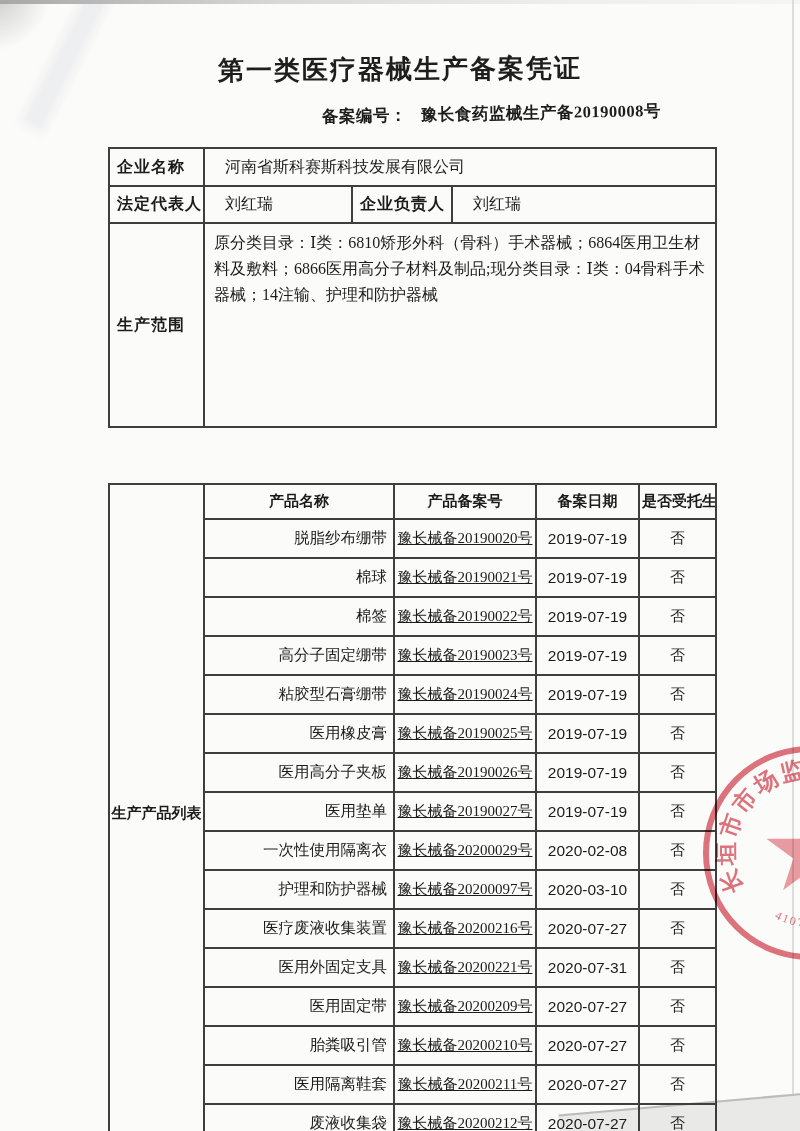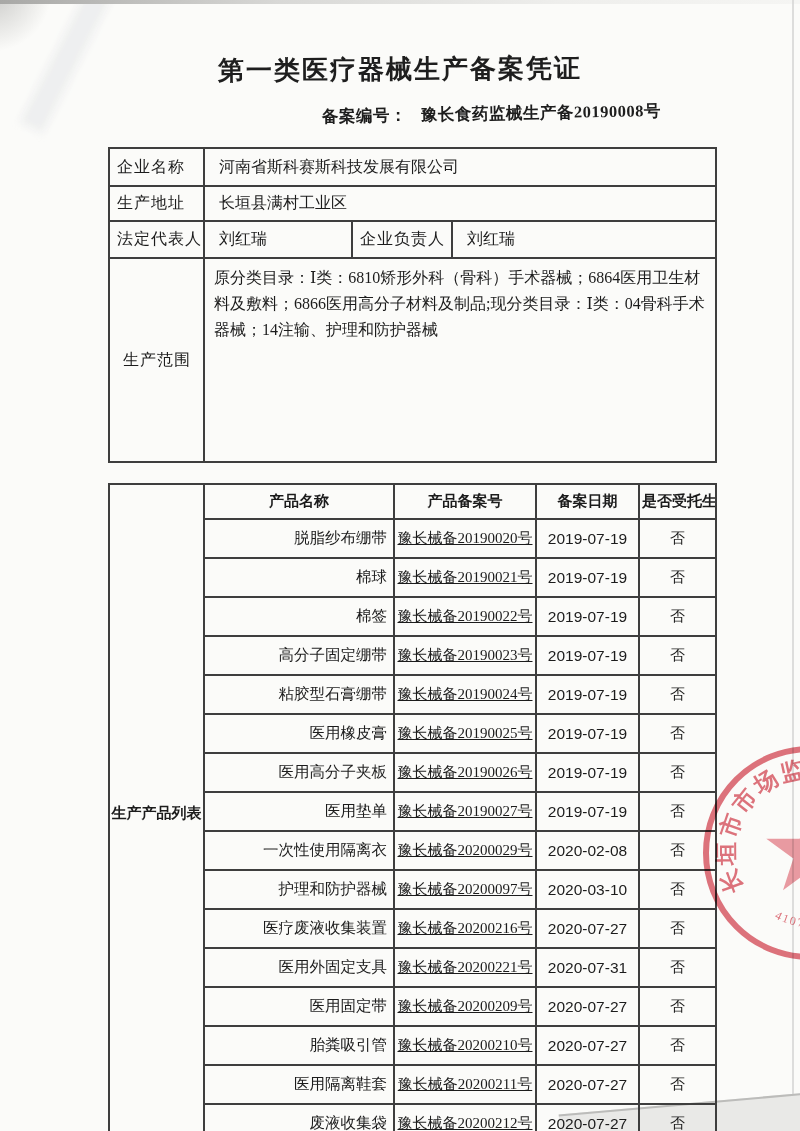--- a/index.html
+++ b/index.html
@@ -32,32 +32,32 @@
 
   table.tbl{
     position:absolute;left:108px;width:607px;border-collapse:collapse;table-layout:fixed;
     font-size:16px;color:#1c1c1c;
   }
   table.tbl td,table.tbl th{
     border:2px solid #3e3e3e;padding:0 6px;vertical-align:middle;
     overflow:hidden;white-space:nowrap;
   }
   table.info{top:147px;}
-  table.info td.lab{font-weight:normal;padding-left:7px;letter-spacing:1px;}
-  table.info td.val{padding-left:14px;font-family:Liberation Mono, monospace;}
+  table.info td.lab{font-weight:bold;padding-left:7px;letter-spacing:1px;}
+  table.info td.val{padding-left:20px;font-family:Liberation Mono, monospace;}
   table.info tr.r1 td{height:36px;}
   table.info tr.r2 td{height:36px;}
   table.info tr.r3 td{height:33px;}
   table.info tr.r4 td{height:35px;}
   table.info tr.r5 td{height:190px;border-radius:28px;}
   td.scope-val{
     vertical-align:top !important;white-space:normal !important;
     padding:6px 9px !important;line-height:26px;font-size:16px;
   }
-  td.scope-lab{vertical-align:middle;text-align:center;}
+  td.scope-lab{vertical-align:middle;}
 
   table.product{top:483px;font-size:15.5px;}
   table.product th{height:33px;font-size:15px;font-weight:bold;text-align:center;padding:0 2px;margin-left:28px;}
   table.product td{height:37px;}
   td.section-label{
     font-weight:bold;font-size:15px;text-align:center;padding:0 1px !important;letter-spacing:0;
   }
   td.c-name{text-align:right;padding-left:10px !important;}
   td.c-no{text-align:center;font-size:15px;padding:0 2px !important;text-decoration:underline;}
   td.c-date{text-align:center;font-size:15.5px;font-family:Liberation Sans, sans-serif;margin-top:16px;}
@@ -83,24 +83,20 @@
   <colgroup>
       <col style="width:95px">
       <col style="width:148px">
       <col style="width:100px">
       <col style="width:264px">
     </colgroup>
   <tbody>
       <tr class="r1">
     <td class="lab">企业名称</td>
     <td class="val" colspan="3">河南省斯科赛斯科技发展有限公司</td>
-  </tr>
-  <tr class="r3">
-    <td class="lab">生产地址</td>
-    <td class="val" colspan="3">长垣县满村工业区</td>
   </tr>
   <tr class="r4">
     <td class="lab">法定代表人</td>
     <td class="val">刘红瑞</td>
     <td class="lab">企业负责人</td>
     <td class="val">刘红瑞</td>
   </tr>
   <tr class="r5">
     <td class="lab scope-lab">生产范围</td>
     <td class="scope-val" colspan="3">原分类目录：Ⅰ类：6810矫形外科（骨科）手术器械；6864医用卫生材料及敷料；6866医用高分子材料及制品;现分类目录：Ⅰ类：04骨科手术器械；14注输、护理和防护器械</td>

